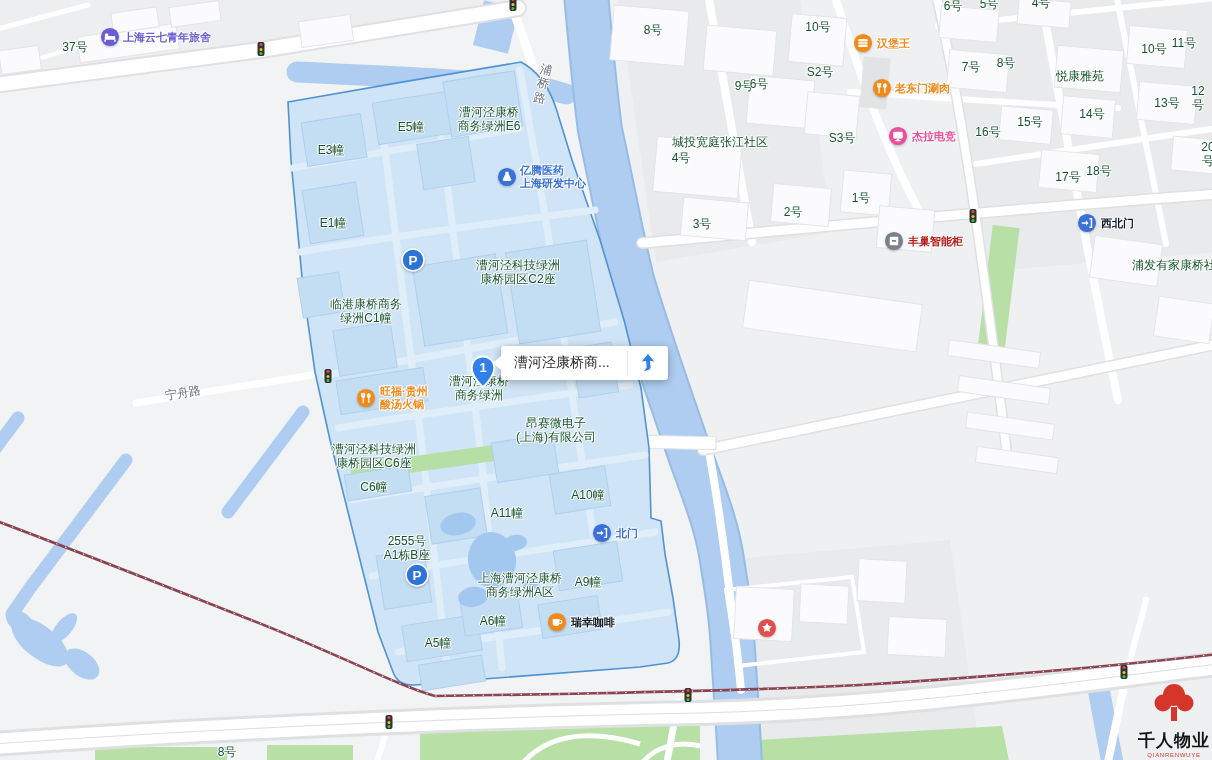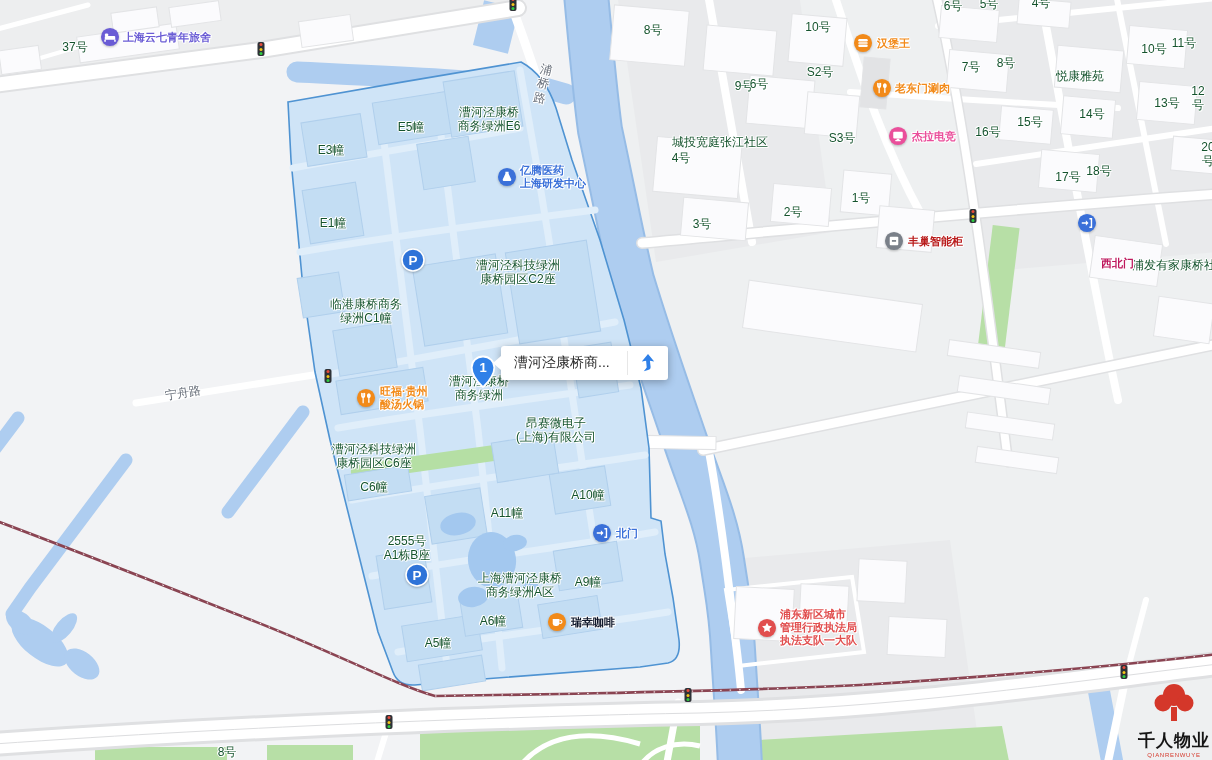--- a/index.html
+++ b/index.html
@@ -359,41 +359,38 @@
           <rect x="5.5" y="5.5" width="9" height="9" rx="1" fill="#fff"></rect>
           <rect x="7.8" y="9" width="4.4" height="1.8" fill="#7a8089"></rect>
         </svg></span>
       <div class="poi-tx" style="left: 908px; top: 241px; color: #b91c1c;">丰巢智能柜</div>
       <span class="poi-ic" style="left: 1087px; top: 223px;"><svg width="19" height="19" viewBox="0 0 20 20">
           <circle cx="10" cy="10" r="9.5" fill="#3a70d9"></circle>
           <path d="M12.5 5.5 h2.2 v9 h-2.2" stroke="#fff" stroke-width="1.5" fill="none"></path>
           <path d="M4.5 10 h5" stroke="#fff" stroke-width="1.5"></path>
           <path d="M8.8 7.2 L11.6 10 L8.8 12.8 z" fill="#fff"></path>
         </svg></span>
-      <div class="poi-tx" style="left: 1101px; top: 223px; color: #be185d; margin-top: 40px;">西北门</div>
+      <div class="poi-tx" style="left: 1101px; top: 223px; color: #0f172a;">西北门</div>
       <span class="poi-ic" style="left: 602px; top: 533px;"><svg width="19" height="19" viewBox="0 0 20 20">
           <circle cx="10" cy="10" r="9.5" fill="#3a70d9"></circle>
           <path d="M12.5 5.5 h2.2 v9 h-2.2" stroke="#fff" stroke-width="1.5" fill="none"></path>
           <path d="M4.5 10 h5" stroke="#fff" stroke-width="1.5"></path>
           <path d="M8.8 7.2 L11.6 10 L8.8 12.8 z" fill="#fff"></path>
         </svg></span>
       <div class="poi-tx" style="left: 616px; top: 533px; color: rgb(58, 112, 217);">北门</div>
       <span class="poi-ic" style="left: 557px; top: 622px;"><svg width="19" height="19" viewBox="0 0 20 20">
           <circle cx="10" cy="10" r="9.5" fill="#f28a19"></circle>
           <path d="M5.5 6.8 h7 v4.8 a2.6 2.6 0 0 1 -2.6 2.6 h-1.8 a2.6 2.6 0 0 1 -2.6 -2.6 z" fill="#fff"></path>
           <path d="M12.5 8.2 h1.1 a1.6 1.6 0 0 1 0 3.2 h-1.2" stroke="#fff" stroke-width="1.2" fill="none"></path>
         </svg></span>
       <div class="poi-tx" style="left: 571px; top: 622px; color: #0f172a;">瑞幸咖啡</div>
       <span class="poi-ic" style="left: 767px; top: 628px;"><svg width="19" height="19" viewBox="0 0 20 20">
           <circle cx="10" cy="10" r="9.5" fill="#e14e4e"></circle>
           <path d="M10 4.4 l1.6 3.3 3.6.5 -2.6 2.5 .6 3.6 L10 12.6 l-3.2 1.7 .6 -3.6 -2.6 -2.5 3.6 -.5 z" fill="#fff"></path>
         </svg></span>
-      <div class="poi-tx" style="left: 780px; top: 627px; color: rgb(225, 78, 78);">浦东新区城市
-管理行政执法局
-执法支队一大队</div>
       <span class="poi-ic" style="left: 413px; top: 260px;"><svg width="24" height="24" viewBox="0 0 24 24">
           <circle cx="12" cy="12" r="11" fill="#2e73d8" stroke="#fff" stroke-width="1.6"></circle>
           <text x="12" y="17" text-anchor="middle" fill="#fff" font-size="13.5" font-weight="bold" font-family="Liberation Sans, DejaVu Sans, sans-serif">P</text>
         </svg></span>
       <span class="poi-ic" style="left: 417px; top: 575px;"><svg width="24" height="24" viewBox="0 0 24 24">
           <circle cx="12" cy="12" r="11" fill="#2e73d8" stroke="#fff" stroke-width="1.6"></circle>
           <text x="12" y="17" text-anchor="middle" fill="#fff" font-size="13.5" font-weight="bold" font-family="Liberation Sans, DejaVu Sans, sans-serif">P</text>
         </svg></span>
     </div>
 

